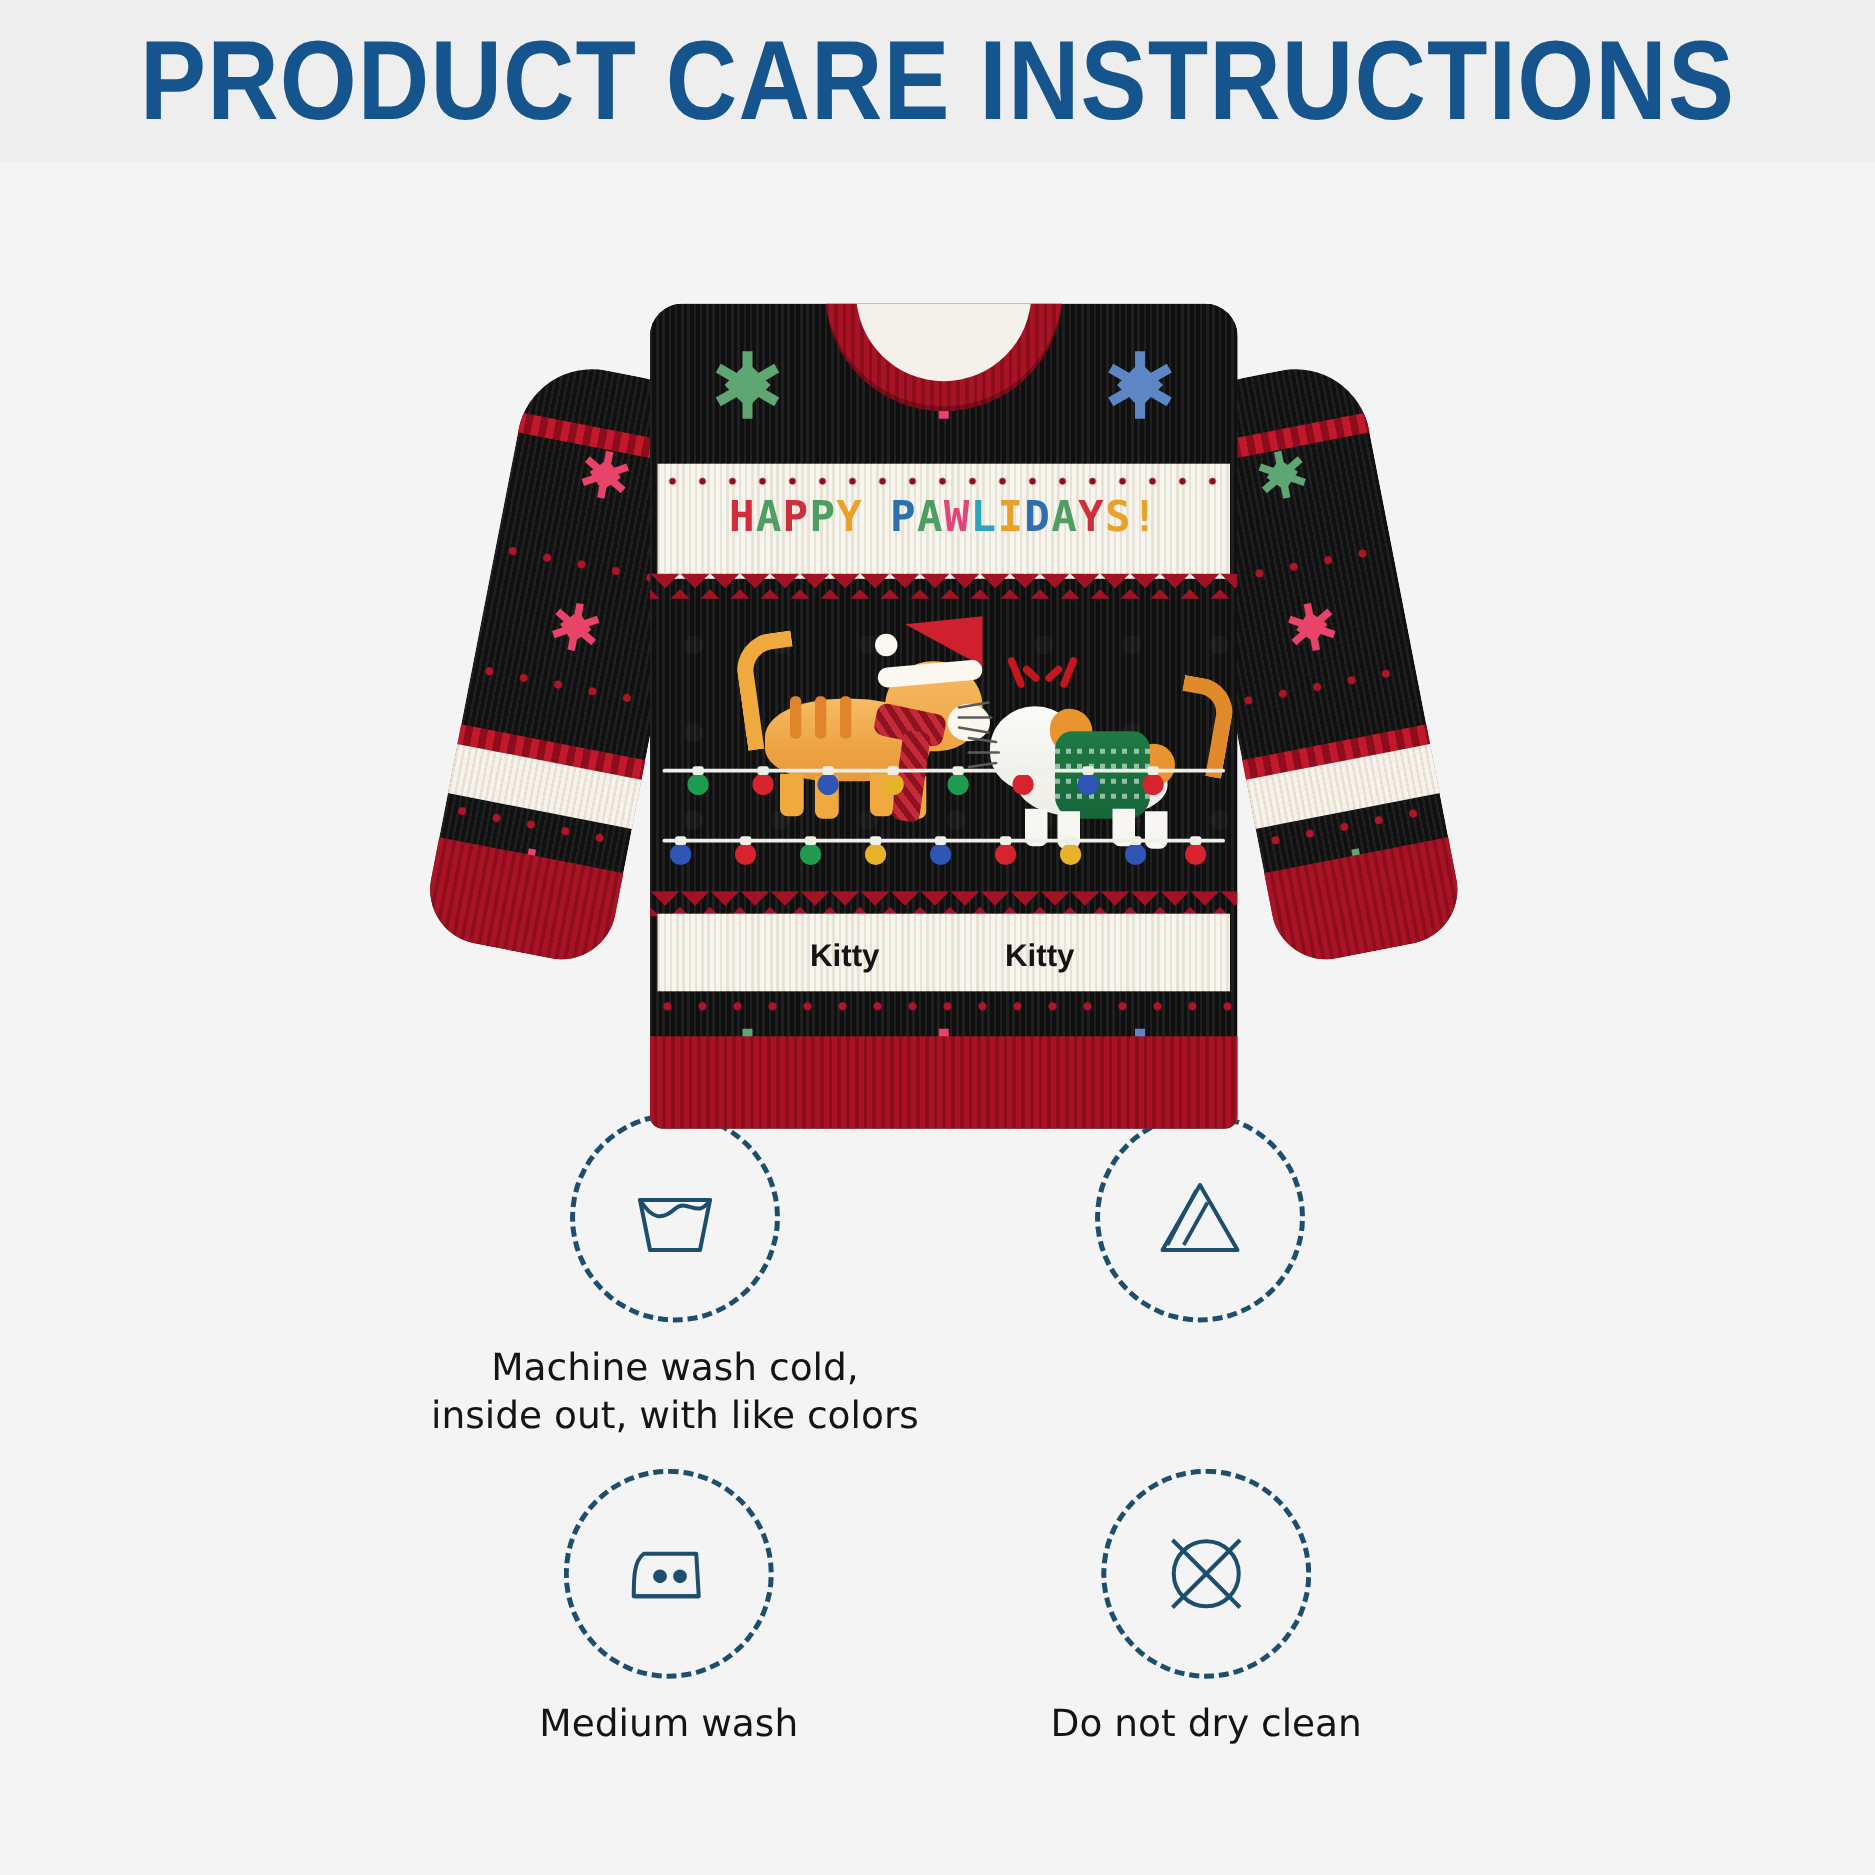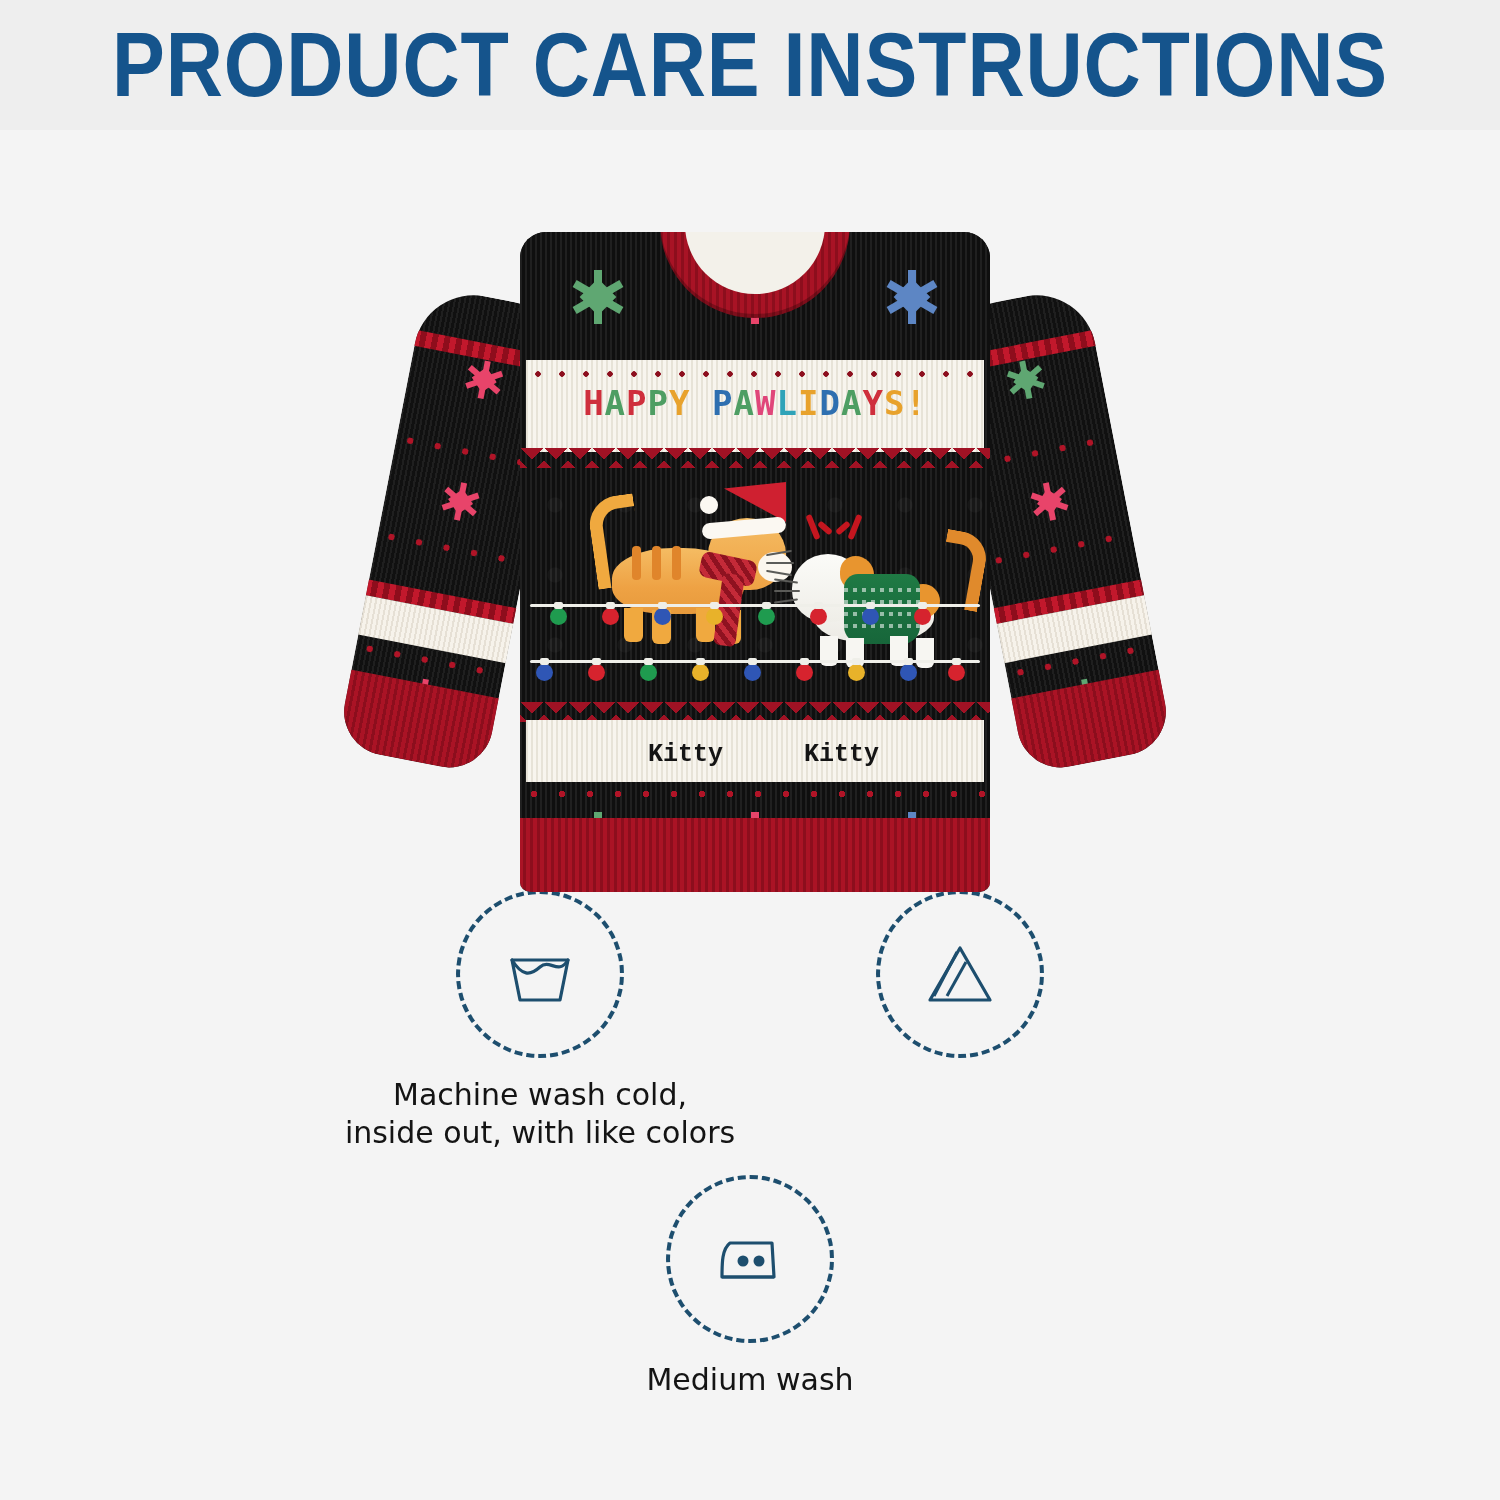--- a/index.html
+++ b/index.html
@@ -80,21 +80,21 @@
   }
   .sleeve .cuff {
     position: absolute; left: -10px; right: -10px; bottom: 0; height: 78px;
     background: repeating-linear-gradient(90deg, #8c0e1d 0 3px, #aa1325 3px 7px);
   }
 
   
   .body {
     position: absolute;
     left: 150px;
-    top: 57px;
+    top: 68px;
     width: 470px;
     height: 660px;
     background:
       repeating-linear-gradient(90deg, rgba(255,255,255,0.05) 0 2px, rgba(0,0,0,0.25) 2px 5px),
       #141414;
     border-radius: 26px 26px 10px 10px;
     overflow: hidden;
   }
 
   .shoulders {
@@ -358,21 +358,21 @@
     left: 6px; right: 6px;
     top: 488px;
     height: 62px;
     background:
       repeating-linear-gradient(90deg, rgba(0,0,0,0.05) 0 2px, rgba(255,255,255,0.4) 2px 5px),
       #f3efe3;
     z-index: 5;
     display:flex; align-items:center;
   }
   .pet-name {
-    font-family: Liberation Mono, monospace;
+    font-family: Liberation Sans, sans-serif;
     font-weight: bold;
     font-size: 25px;
     color: #141414;
     position: absolute;
   }
   .name-kitty { left: 122px; top: 20px; }
   .name-milo  { left: 278px; top: 20px; }
 
   
   .hem {
@@ -679,15 +679,25 @@
           <svg width="96" height="96" viewBox="0 0 96 96">
             <path d="M28 32 H70 L72 66 H20 C20 52, 20 38, 28 32 Z" fill="none" stroke="#1d4e6e" stroke-width="3.2" stroke-linejoin="round"></path>
             <line x1="20" y1="66" x2="72" y2="66" stroke="#1d4e6e" stroke-width="3.2"></line>
             <circle cx="41" cy="50" r="5.5" fill="#1d4e6e"></circle>
             <circle cx="57" cy="50" r="5.5" fill="#1d4e6e"></circle>
           </svg>
         </div>
         <div class="care-label">Medium wash</div>
       </div>
 
+      <div class="care-item">
+        <div class="care-circle">
+          <svg width="96" height="96" viewBox="0 0 96 96">
+            <circle cx="48" cy="48" r="26" fill="none" stroke="#1d4e6e" stroke-width="3.2"></circle>
+            <line x1="21" y1="21" x2="75" y2="75" stroke="#1d4e6e" stroke-width="3.2"></line>
+            <line x1="75" y1="21" x2="21" y2="75" stroke="#1d4e6e" stroke-width="3.2"></line>
+          </svg>
+        </div>
+        <div class="care-label">Do not dry clean</div>
+      </div>
     </div>
   </div>
 </div>
 
 </body></html>

